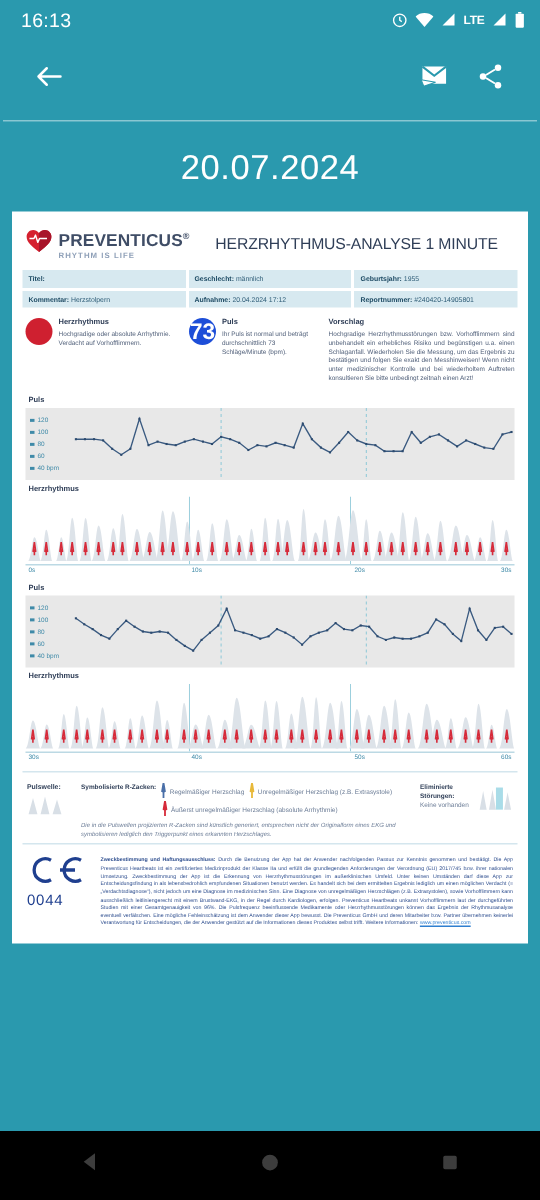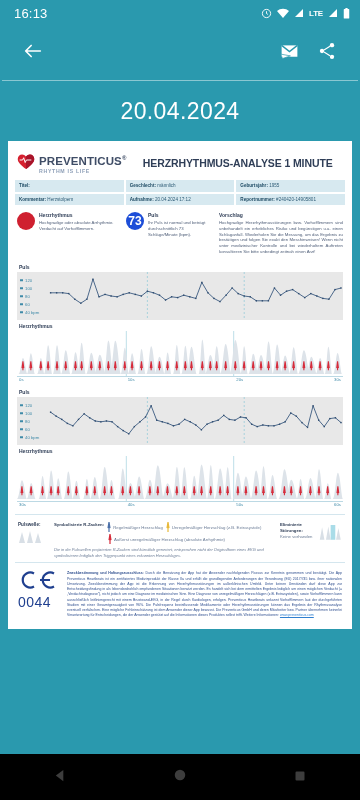--- a/index.html
+++ b/index.html
@@ -42,42 +42,42 @@
     padding: 8px 7px 6px 7px;
     display: flex; flex-direction: column;
   }
 
   .rpt-head { display: flex; align-items: center; padding: 3px 2px 6px 2px; }
   .logo { display: flex; align-items: center; gap: 4px; }
   .logo-txt { line-height: 1; }
   .logo-name { font-size: 11.5px; font-weight: 700; color: #3f4d66; letter-spacing: .1px; }
   .logo-name sup { font-size: 6px; vertical-align: super; }
   .logo-sub { font-size: 5.2px; font-weight: 700; color: #8fa0b8; letter-spacing: .7px; margin-top: 1px; }
-  .rpt-title { flex: 1; text-align: center; font-size: 10.5px; font-weight: 700; color: #2f3e57; letter-spacing: -.1px; padding-left: 6px; }
+  .rpt-title { flex: 1; text-align: center; font-size: 10.5px; font-weight: 400; color: #2f3e57; letter-spacing: -.1px; padding-left: 6px; }
 
   
   .info-table { display: flex; flex-direction: column; gap: 2px; }
   .info-row { display: flex; gap: 2px; }
   .info-cell {
     background: #d7e9f0; flex: 1 1 0; min-width: 0;
     padding: 3px 4px; font-size: 4.6px; color: #2f5d77;
     white-space: nowrap; overflow: hidden; line-height: 1.2;
   }
   .info-cell b { font-weight: 700; color: #1d4a63; }
 
   
   .summary { display: flex; gap: 5px; padding: 7px 2px 6px 2px; }
   .sum-col { display: flex; gap: 4px; min-width: 0; }
   .sum-col.c1 { flex: 0 0 104px; }
   .sum-col.c2 { flex: 0 0 88px; }
   .sum-col.c3 { flex: 1 1 auto; }
   .dot { flex: 0 0 18px; width: 18px; height: 18px; border-radius: 50%; }
   .dot.red { background: #cf2030; }
   .dot.green {
-    background: #1d4ed8; color: #fff; font-size: 12px; font-weight: 700;
+    background: #1d4ed8; color: #fff; font-size: 15px; font-weight: 700;
     display: flex; align-items: center; justify-content: center;
   }
   .sum-txt { min-width: 0; }
   .sum-h { font-size: 5px; font-weight: 700; color: #2f3e57; margin-bottom: 1.5px; }
   .sum-b { font-size: 4.3px; color: #51607a; line-height: 1.38; }
   .sum-col.c3 .sum-b { text-align: justify; }
 
   
   .chart-block { padding: 0 2px; }
   .chart-label { font-size: 5px; font-weight: 700; color: #2f3e57; padding: 3px 0 2px 2px; }
@@ -99,21 +99,21 @@
   .lg-item { display: flex; align-items: center; gap: 2px; font-size: 4.3px; color: #6b7c96; white-space: nowrap; }
   .lg-item.lbl { font-weight: 700; color: #2f3e57; }
   .lg-note { font-size: 4px; color: #6b7c96; font-style: italic; line-height: 1.4; margin-top: 3px; }
   .lg-right { flex: 0 0 62px; display: flex; gap: 3px; }
   .lg-right-txt { font-size: 4.3px; color: #6b7c96; line-height: 1.35; }
   .lg-right-txt b { display: block; color: #2f3e57; font-weight: 700; }
 
   
   .footer { display: flex; gap: 7px; padding: 8px 3px 4px 3px; border-top: 1px solid #d4e6ee; align-items: flex-start; }
   .ce { flex: 0 0 42px; color: #1f3f8f; }
-  .ce-num { font-size: 14px; font-weight: 400; color: #1f3f8f; letter-spacing: .5px; margin-top: 1px; }
+  .ce-num { font-size: 10px; font-weight: 400; color: #1f3f8f; letter-spacing: .5px; margin-top: 1px; }
   .legal { flex: 1 1 auto; font-size: 3.5px; color: #2f4f8f; line-height: 1.5; text-align: justify; }
   .legal b { font-weight: 700; }
   .legal a { color: #2f7fd0; text-decoration: underline; }
 
   
   .navbar {
     position: absolute; left: 0; bottom: 0; width: 360px; height: 46px;
     background: #000; display: flex; align-items: center; justify-content: space-around;
   }
   .nav-btn { width: 60px; height: 46px; display: flex; align-items: center; justify-content: center; }
@@ -182,21 +182,21 @@
             <circle cx="6" cy="12" r="2.6" fill="#fff"></circle>
             <circle cx="18" cy="19" r="2.6" fill="#fff"></circle>
             <path d="M8.4 10.8 15.6 6.4M8.4 13.2 15.6 17.6" stroke="#fff" stroke-width="1.5"></path>
           </svg>
       </span>
     </div>
   </div>
   <div class="divider-line"></div>
 
   <div class="datewrap">
-    <div class="datetitle">20.04.2024</div>
+    <div class="datetitle">20.07.2024</div>
   </div>
 
   <div class="sheet">
 
     <div class="rpt-head">
       <div class="logo">
         <span>
           <svg width="18" height="17" viewBox="0 0 24 22">
             <path d="M12 21C5 15.5 1 12 1 7.5 1 4 3.6 1.5 6.8 1.5c1.9 0 3.8 1 5.2 2.7 1.4-1.7 3.3-2.7 5.2-2.7C20.4 1.5 23 4 23 7.5 23 12 19 15.5 12 21z" fill="#d5202f"></path>
             <path d="M12 4.2c1.4-1.7 3.3-2.7 5.2-2.7C20.4 1.5 23 4 23 7.5 23 12 19 15.5 12 21z" fill="#a8142a"></path>

